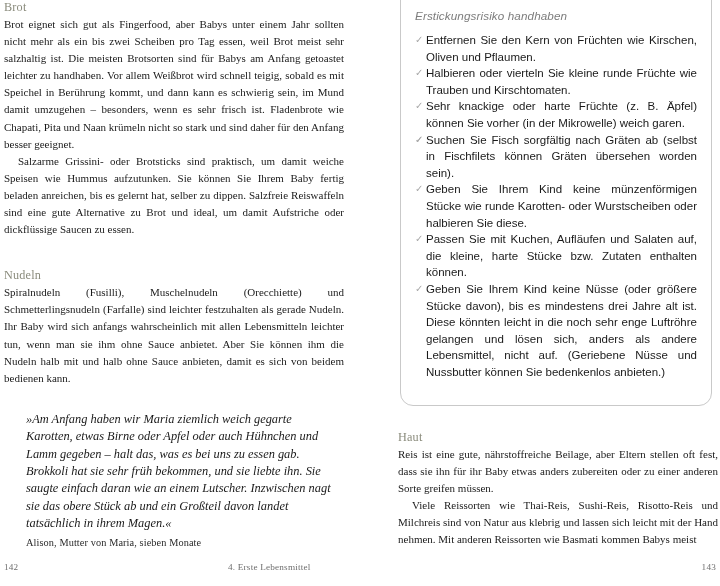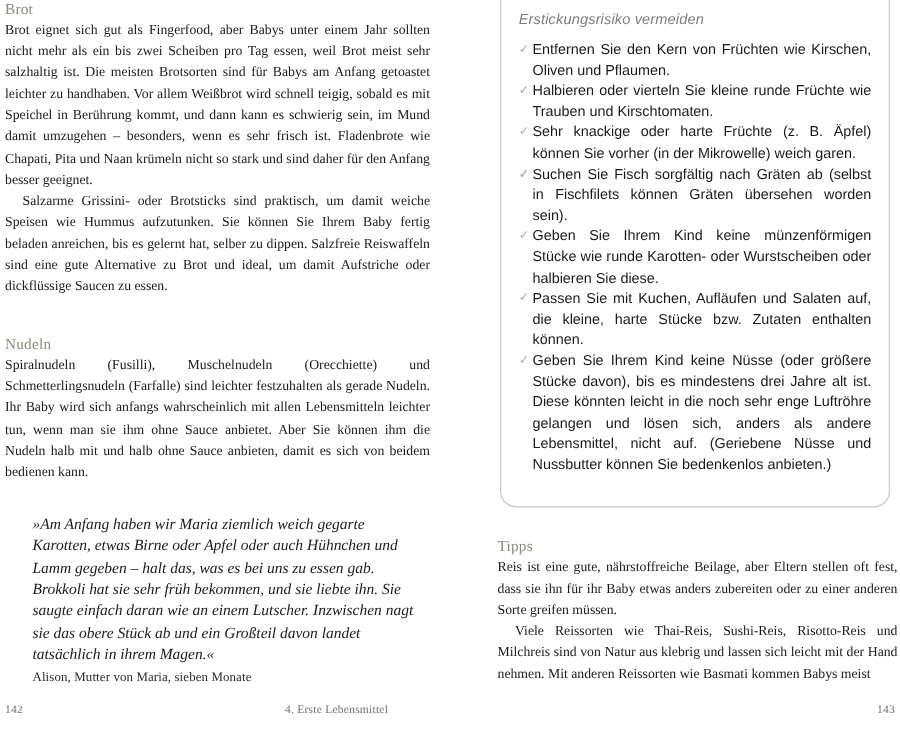--- a/index.html
+++ b/index.html
@@ -180,21 +180,21 @@
 
     <div class="spacer-md"></div>
 
     <blockquote class="quote">
       <p>»Am Anfang haben wir Maria ziemlich weich gegarte Karotten, etwas Birne oder Apfel oder auch Hühnchen und Lamm gegeben – halt das, was es bei uns zu essen gab. Brokkoli hat sie sehr früh bekommen, und sie liebte ihn. Sie saugte einfach daran wie an einem Lutscher. Inzwischen nagt sie das obere Stück ab und ein Großteil davon landet tatsächlich in ihrem Magen.«</p>
       <p class="attrib">Alison, Mutter von Maria, sieben Monate</p>
     </blockquote>
   </div>
 
   <div class="callout">
-    <div class="callout-title">Erstickungsrisiko vermeiden</div>
+    <div class="callout-title">Erstickungsrisiko handhaben</div>
 
 
     <ul class="check-list">
       <li>
         <span class="tick">✓</span>
         <span>Entfernen Sie den Kern von Früchten wie Kirschen, Oliven und Pflaumen.</span>
       </li>
       <li>
         <span class="tick">✓</span>
         <span>Halbieren oder vierteln Sie kleine runde Früchte wie Trauben und Kirschtomaten.</span>
@@ -219,21 +219,21 @@
         <span>Passen Sie mit Kuchen, Aufläufen und Salaten auf, die kleine, harte Stücke bzw. Zutaten enthalten können.</span>
       </li>
       <li>
         <span class="tick">✓</span>
         <span>Geben Sie Ihrem Kind keine Nüsse (oder größere Stücke davon), bis es mindestens drei Jahre alt ist. Diese könnten leicht in die noch sehr enge Luftröhre gelangen und lösen sich, anders als andere Lebensmittel, nicht auf. (Geriebene Nüsse und Nussbutter können Sie bedenkenlos anbieten.)</span>
       </li>
     </ul>
   </div>
 
   <div class="right-body">
-    <h2 class="section-heading">Tipps</h2>
+    <h2 class="section-heading">Haut</h2>
 
     <p class="body">Reis ist eine gute, nährstoffreiche Beilage, aber Eltern stellen oft fest, dass sie ihn für ihr Baby etwas anders zubereiten oder zu einer anderen Sorte greifen müssen.</p>
 
     <p class="body">Viele Reissorten wie Thai-Reis, Sushi-Reis, Risotto-Reis und Milchreis sind von Natur aus klebrig und lassen sich leicht mit der Hand nehmen. Mit anderen Reissorten wie Basmati kommen Babys meist</p>
   </div>
 
   <div class="footer">
     <span class="f-folio-left">142</span>
     <span class="f-title-left">4. Erste Lebensmittel</span>
     <span class="f-folio-right">143</span>

